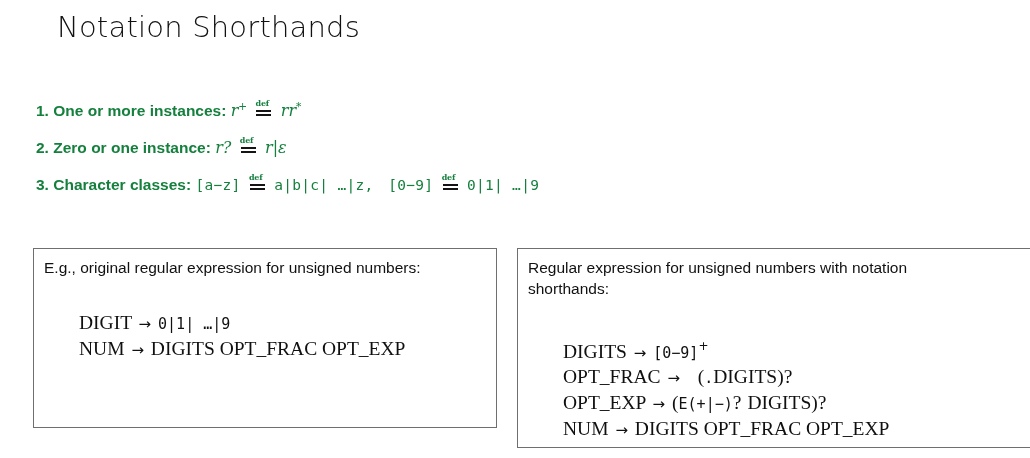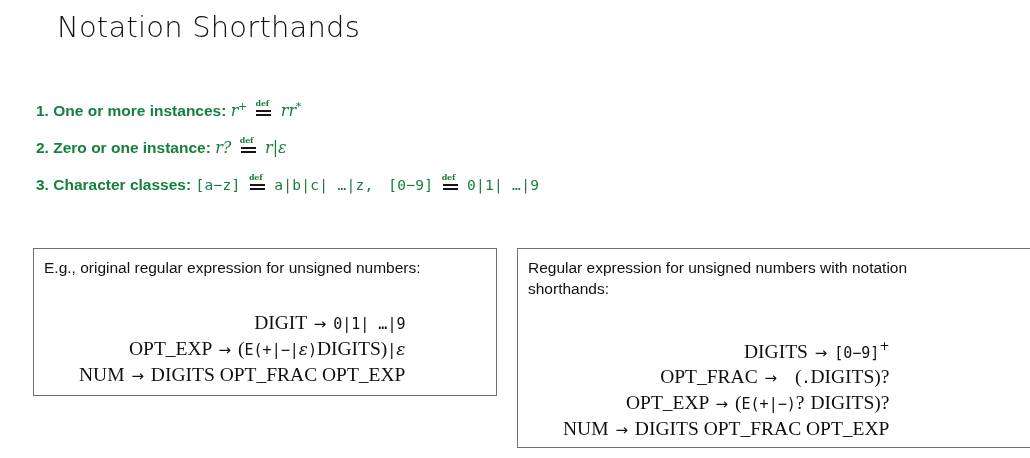--- a/index.html
+++ b/index.html
@@ -104,21 +104,21 @@
   .rule-box {
     position: absolute;
     border: 1.3px solid #6f6f6f;
     background: #ffffff;
     box-sizing: border-box;
   }
   #box-original {
     left: 33px;
     top: 248px;
     width: 464px;
-    height: 148px;
+    height: 180px;
   }
   #box-shorthand {
     left: 517px;
     top: 248px;
     width: 577px;
     height: 200px;
   }
   .box-caption {
     position: absolute;
     left: 10px;
@@ -136,21 +136,21 @@
     left: 45px;
     font-family: "Liberation Serif", serif;
     font-size: 19.5px;
     line-height: 24.8px;
     color: #101010;
     white-space: nowrap;
   }
   #rules-original { top: 62px; left: 45px; }
   #rules-shorthand { top: 85px; left: 45px; }
 
-  .rule-line { display: block; text-align: right; }
+  .rule-line { display: block; }
   .nt {
     font-family: "Liberation Serif", serif;
     font-size: 19.5px;
   }
   .arrow {
     font-family: "DejaVu Sans", sans-serif;
     font-size: 15px;
     padding: 0 2px;
   }
   .rt {
@@ -228,25 +228,20 @@
   <div class="rules" id="rules-original">
 
     <span class="rule-line">
       <span class="nt">DIGIT</span>
       <span class="arrow">→</span>
       <span class="rt">0|1| …|9</span>
     </span>
 
 
 
-    <span class="rule-line">
-      <span class="nt">OPT_EXP</span>
-      <span class="arrow">→</span>
-      <span class="nt">(</span><span class="rt">E(+|−|</span><span class="eps">ε</span><span class="rt">)</span><span class="nt">DIGITS)</span><span class="rt">|</span><span class="eps">ε</span>
-    </span>
 
     <span class="rule-line">
       <span class="nt">NUM</span>
       <span class="arrow">→</span>
       <span class="nt">DIGITS  OPT_FRAC  OPT_EXP</span>
     </span>
 
   </div>
 </div>
 

